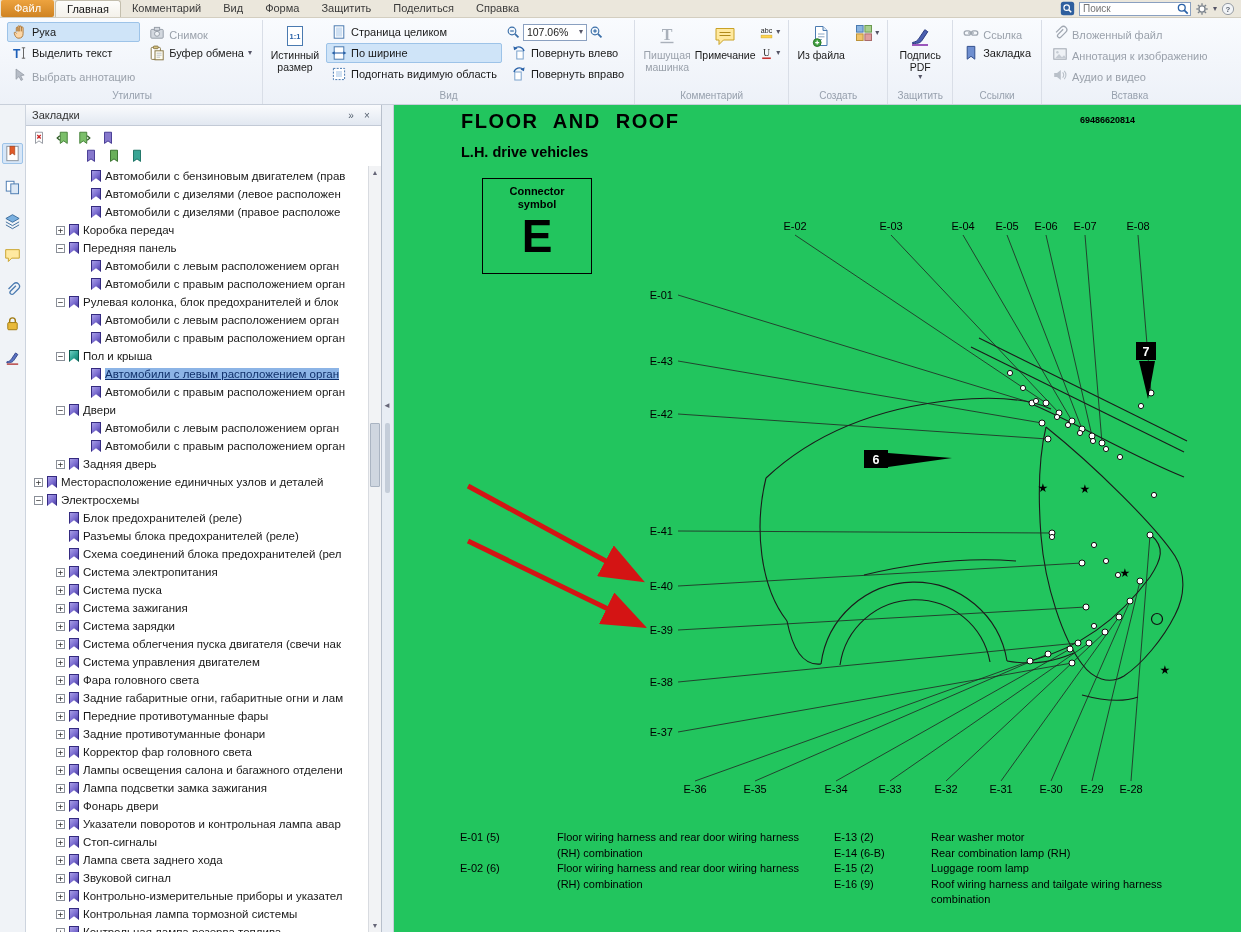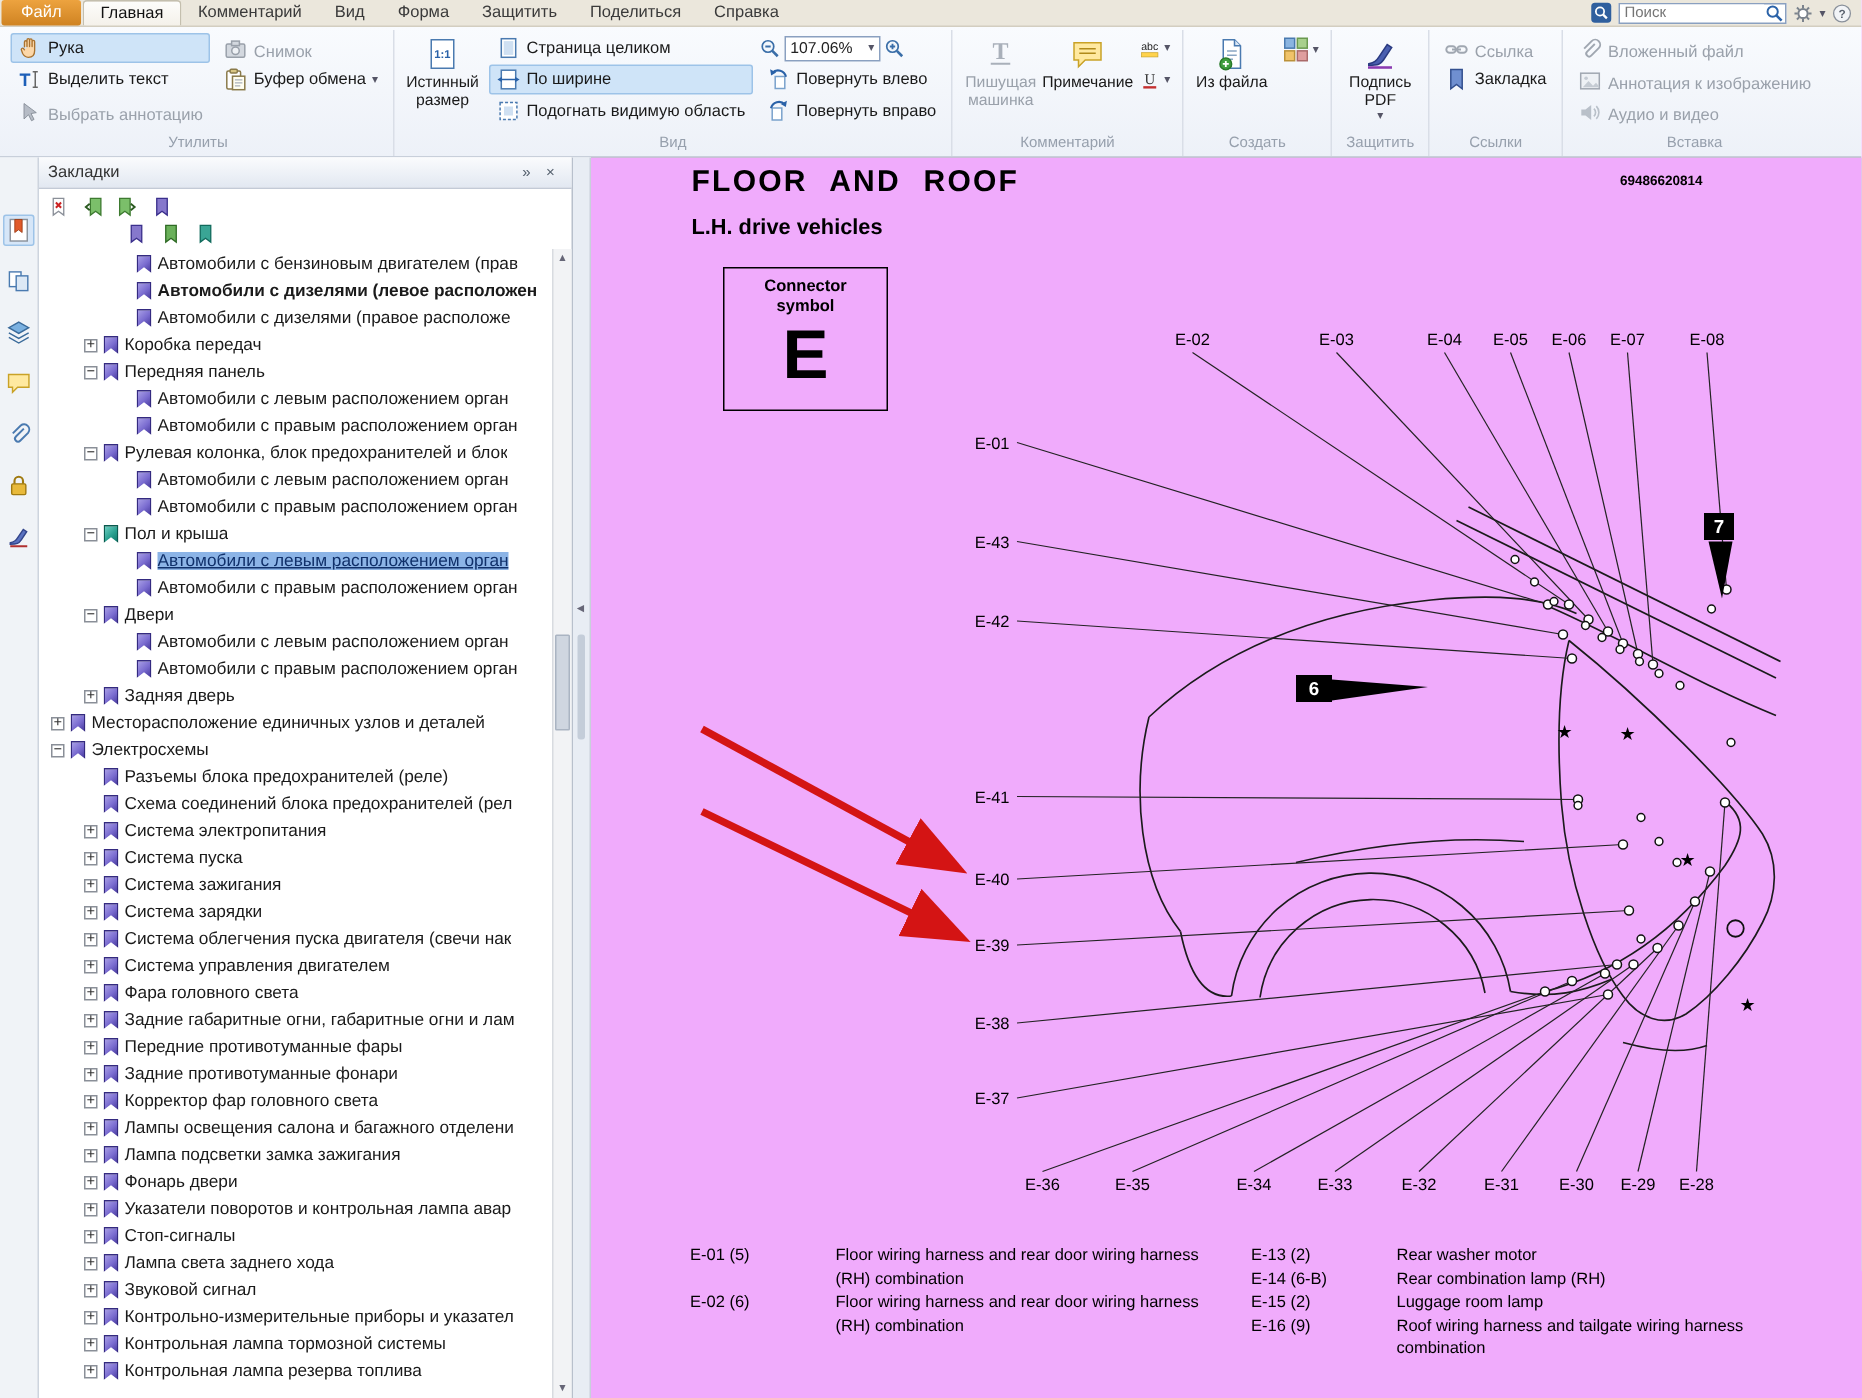--- a/index.html
+++ b/index.html
@@ -71,21 +71,21 @@
 .vs-btn{height:13px;display:flex;align-items:center;justify-content:center;font-size:7px;color:#667;flex:none;}
 .vs-track{flex:1;position:relative;}
 .vs-thumb{position:absolute;left:1px;right:1px;top:33%;height:64px;background:#cfd6e0;border:1px solid #aab4c2;border-radius:1px;}
 
 .splitter{width:12px;background:#e8edf4;border-right:1px solid #c8cfda;position:relative;flex:none;}
 .sp-grip{position:absolute;top:318px;left:3px;width:5px;height:70px;background:#c4cdd9;border-radius:2px;}
 .sp-arrow{position:absolute;top:296px;left:1px;font-size:8px;color:#667;}
 
 
 .docarea{flex:1;background:#9aa0a8;position:relative;overflow:hidden;}
-.page{position:absolute;inset:0;background:#f0abfc;overflow:hidden;}
+.page{position:absolute;inset:0;background:#22c55e;overflow:hidden;}
 .doc-title{position:absolute;left:67px;top:5px;font-size:20px;font-weight:bold;letter-spacing:1.5px;word-spacing:8px;color:#000;}
 .doc-num{position:absolute;right:106px;top:10px;font-size:9px;font-weight:bold;color:#000;}
 .doc-sub{position:absolute;left:67px;top:39px;font-size:14.5px;font-weight:bold;color:#000;}
 .conn-box{position:absolute;left:88px;top:73px;width:110px;height:96px;border:1.5px solid #000;text-align:center;color:#000;}
 .cb-t{font-size:11px;line-height:13px;margin-top:6px;font-weight:bold;}
 .cb-e{font-size:46px;font-weight:bold;line-height:50px;}
 #diagram{position:absolute;left:0;top:0;width:845px;height:827px;pointer-events:none;}
 .dlab{font-size:11px;fill:#000;font-family:"Liberation Sans",sans-serif;}
 .star{font-size:12px;fill:#000;}
 .legend{position:absolute;top:725px;font-size:11px;line-height:15.5px;color:#000;}
@@ -577,21 +577,21 @@
             </div>
           </div>
         </div>
       <div class="tree-wrap">
         <div class="tree" id="tree">
             <div class="bm-row" style="padding-left: 52px;">
               <span class="exp none"></span>
               <span class="bmflag"></span>
               <span class="bm-label">Автомобили с бензиновым двигателем (прав</span>
             </div>
-            <div class="bm-row" style="padding-left: 52px; font-weight: bold;">
+            <div class="bm-row" style="padding-left: 52px;">
               <span class="exp none"></span>
               <span class="bmflag"></span>
               <span class="bm-label">Автомобили с дизелями (левое расположен</span>
             </div>
             <div class="bm-row" style="padding-left: 52px;">
               <span class="exp none"></span>
               <span class="bmflag"></span>
               <span class="bm-label">Автомобили с дизелями (правое расположе</span>
             </div>
             <div class="bm-row" style="padding-left: 30px;">
@@ -666,20 +666,25 @@
             </div>
             <div class="bm-row" style="padding-left: 8px;">
               <span class="exp">+</span>
               <span class="bmflag"></span>
               <span class="bm-label">Месторасположение единичных узлов и деталей</span>
             </div>
             <div class="bm-row" style="padding-left: 8px;">
               <span class="exp">−</span>
               <span class="bmflag"></span>
               <span class="bm-label">Электросхемы</span>
+            </div>
+            <div class="bm-row" style="padding-left: 30px;">
+              <span class="exp none"></span>
+              <span class="bmflag"></span>
+              <span class="bm-label">Блок предохранителей (реле)</span>
             </div>
             <div class="bm-row" style="padding-left: 30px;">
               <span class="exp none"></span>
               <span class="bmflag"></span>
               <span class="bm-label">Разъемы блока предохранителей (реле)</span>
             </div>
             <div class="bm-row" style="padding-left: 30px;">
               <span class="exp none"></span>
               <span class="bmflag"></span>
               <span class="bm-label">Схема соединений блока предохранителей (рел</span>

